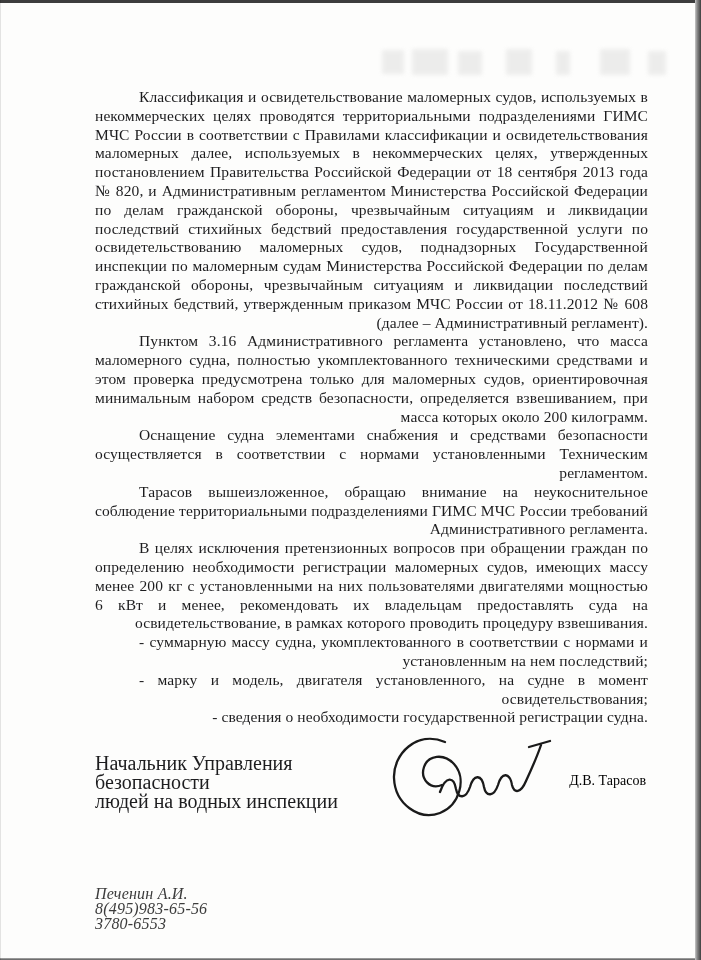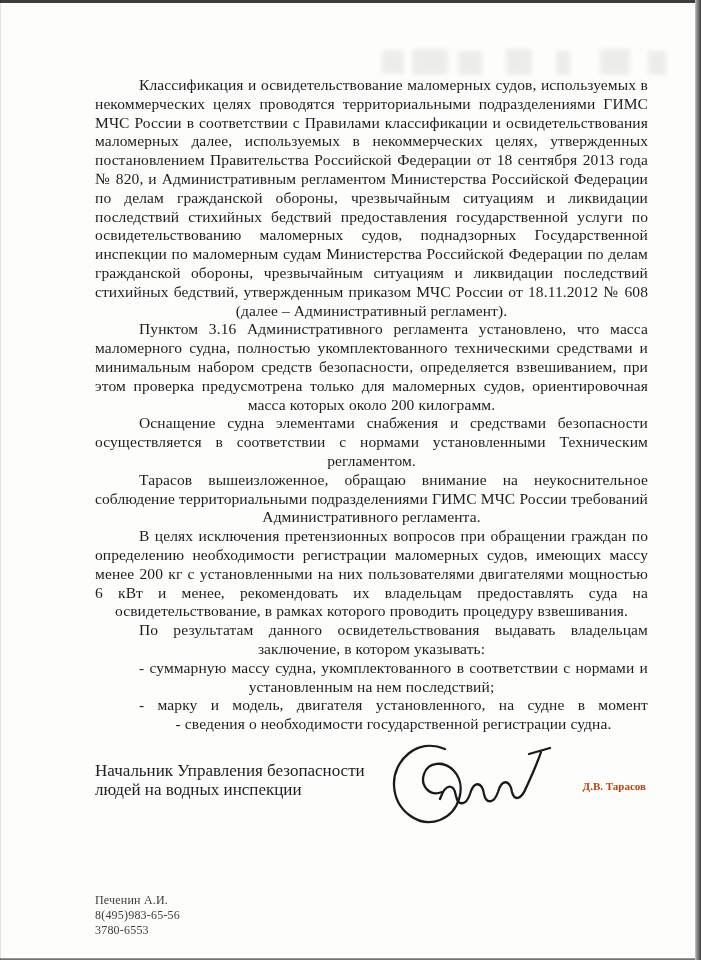--- a/index.html
+++ b/index.html
@@ -28,51 +28,52 @@
   .b1 { left: 382px; top: 50px; width: 22px; height: 24px; }
   .b2 { left: 412px; top: 49px; width: 36px; height: 26px; }
   .b3 { left: 458px; top: 51px; width: 24px; height: 24px; }
   .b4 { left: 506px; top: 49px; width: 26px; height: 26px; }
   .b5 { left: 556px; top: 51px; width: 14px; height: 24px; }
   .b6 { left: 600px; top: 49px; width: 30px; height: 26px; }
   .b7 { left: 648px; top: 51px; width: 18px; height: 24px; }
 
   .content {
     position: absolute;
-    left: 95px; top: 76px;
+    left: 95px; top: 88px;
     width: 553px;
     color: #1d1d1f;
     font-size: 15.5px;
   }
   .para { margin: 0; padding: 0; }
   .line {
     height: 18.8px;
     line-height: 18.8px;
     overflow: hidden;
-    text-align: center;
+    text-align: right;
     letter-spacing: 0.1px;
   }
   .line.just { text-align: justify; text-align-last: justify; }
   .line.first { padding-left: 44px; }
 
   .sign-block {
     position: relative;
     margin-top: 27px;
     height: 95px;
   }
-  .sign-position { width: 310px; font-size: 17px; line-height: 19px; color: #1d1d1f; }
+  .sign-position { width: 310px; font-size: 20px; line-height: 19px; color: #1d1d1f; }
   .sign-svg { position: absolute; left: 288px; top: -26px; width: 175px; height: 100px; }
-  .sign-name { position: absolute; right: 2px; top: 19px; font-size: 11px; color: #c2410c; font-weight: bold; }
+  .sign-name { position: absolute; right: 2px; top: 19px; font-size: 14px; color: #000000; }
 
   .footer {
     margin-top: 37px;
-    font-size: 12px;
+    font-size: 16px;
     line-height: 15px;
     color: #3c3c3c;
     letter-spacing: 0.2px;
+    font-style: italic;
   }
 </style>
 </head>
 <body>
 
 <div class="page">
 
   <div class="bleed b1"></div>
   <div class="bleed b2"></div>
   <div class="bleed b3"></div>
@@ -94,51 +95,48 @@
           <div class="line just">последствий стихийных бедствий предоставления государственной услуги по</div>
           <div class="line just">освидетельствованию маломерных судов, поднадзорных Государственной</div>
           <div class="line just">инспекции по маломерным судам Министерства Российской Федерации по делам</div>
           <div class="line just">гражданской обороны, чрезвычайным ситуациям и ликвидации последствий</div>
           <div class="line just">стихийных бедствий, утвержденным приказом МЧС России от 18.11.2012 № 608</div>
           <div class="line">(далее – Административный регламент).</div>
         </div>
         <div class="para">
           <div class="line just first">Пунктом 3.16 Административного регламента установлено, что масса</div>
           <div class="line just">маломерного судна, полностью укомплектованного техническими средствами и</div>
+          <div class="line just">этом проверка предусмотрена только для маломерных судов, ориентировочная</div>
           <div class="line just">минимальным набором средств безопасности, определяется взвешиванием, при</div>
-          <div class="line just">этом проверка предусмотрена только для маломерных судов, ориентировочная</div>
           <div class="line">масса которых около 200 килограмм.</div>
         </div>
         <div class="para">
           <div class="line just first">Оснащение судна элементами снабжения и средствами безопасности</div>
           <div class="line just">осуществляется в соответствии с нормами установленными Техническим</div>
           <div class="line">регламентом.</div>
         </div>
         <div class="para">
           <div class="line just first">Тарасов вышеизложенное, обращаю внимание на неукоснительное</div>
           <div class="line just">соблюдение территориальными подразделениями ГИМС МЧС России требований</div>
           <div class="line">Административного регламента.</div>
         </div>
         <div class="para">
           <div class="line just first">В целях исключения претензионных вопросов при обращении граждан по</div>
           <div class="line just">определению необходимости регистрации маломерных судов, имеющих массу</div>
           <div class="line just">менее 200 кг с установленными на них пользователями двигателями мощностью</div>
           <div class="line just">6 кВт и менее, рекомендовать их владельцам предоставлять суда на</div>
           <div class="line">освидетельствование, в рамках которого проводить процедуру взвешивания.</div>
         </div>
         <div class="para">
-          <div class="line just first">По результатам данного освидетельствования выдавать владельцам</div>
-          <div class="line">заключение, в котором указывать:</div>
-        </div>
-        <div class="para">
           <div class="line just first">- суммарную массу судна, укомплектованного в соответствии с нормами и</div>
           <div class="line">установленным на нем последствий;</div>
         </div>
         <div class="para">
           <div class="line just first">- марку и модель, двигателя установленного, на судне в момент</div>
+          <div class="line">освидетельствования;</div>
         </div>
         <div class="para">
           <div class="line first">- сведения о необходимости государственной регистрации судна.</div>
         </div>
       </div>
 
     <div class="sign-block">
       <div class="sign-position">
         <div class="posline">Начальник Управления безопасности</div>
         <div class="posline">людей на водных инспекции</div>

